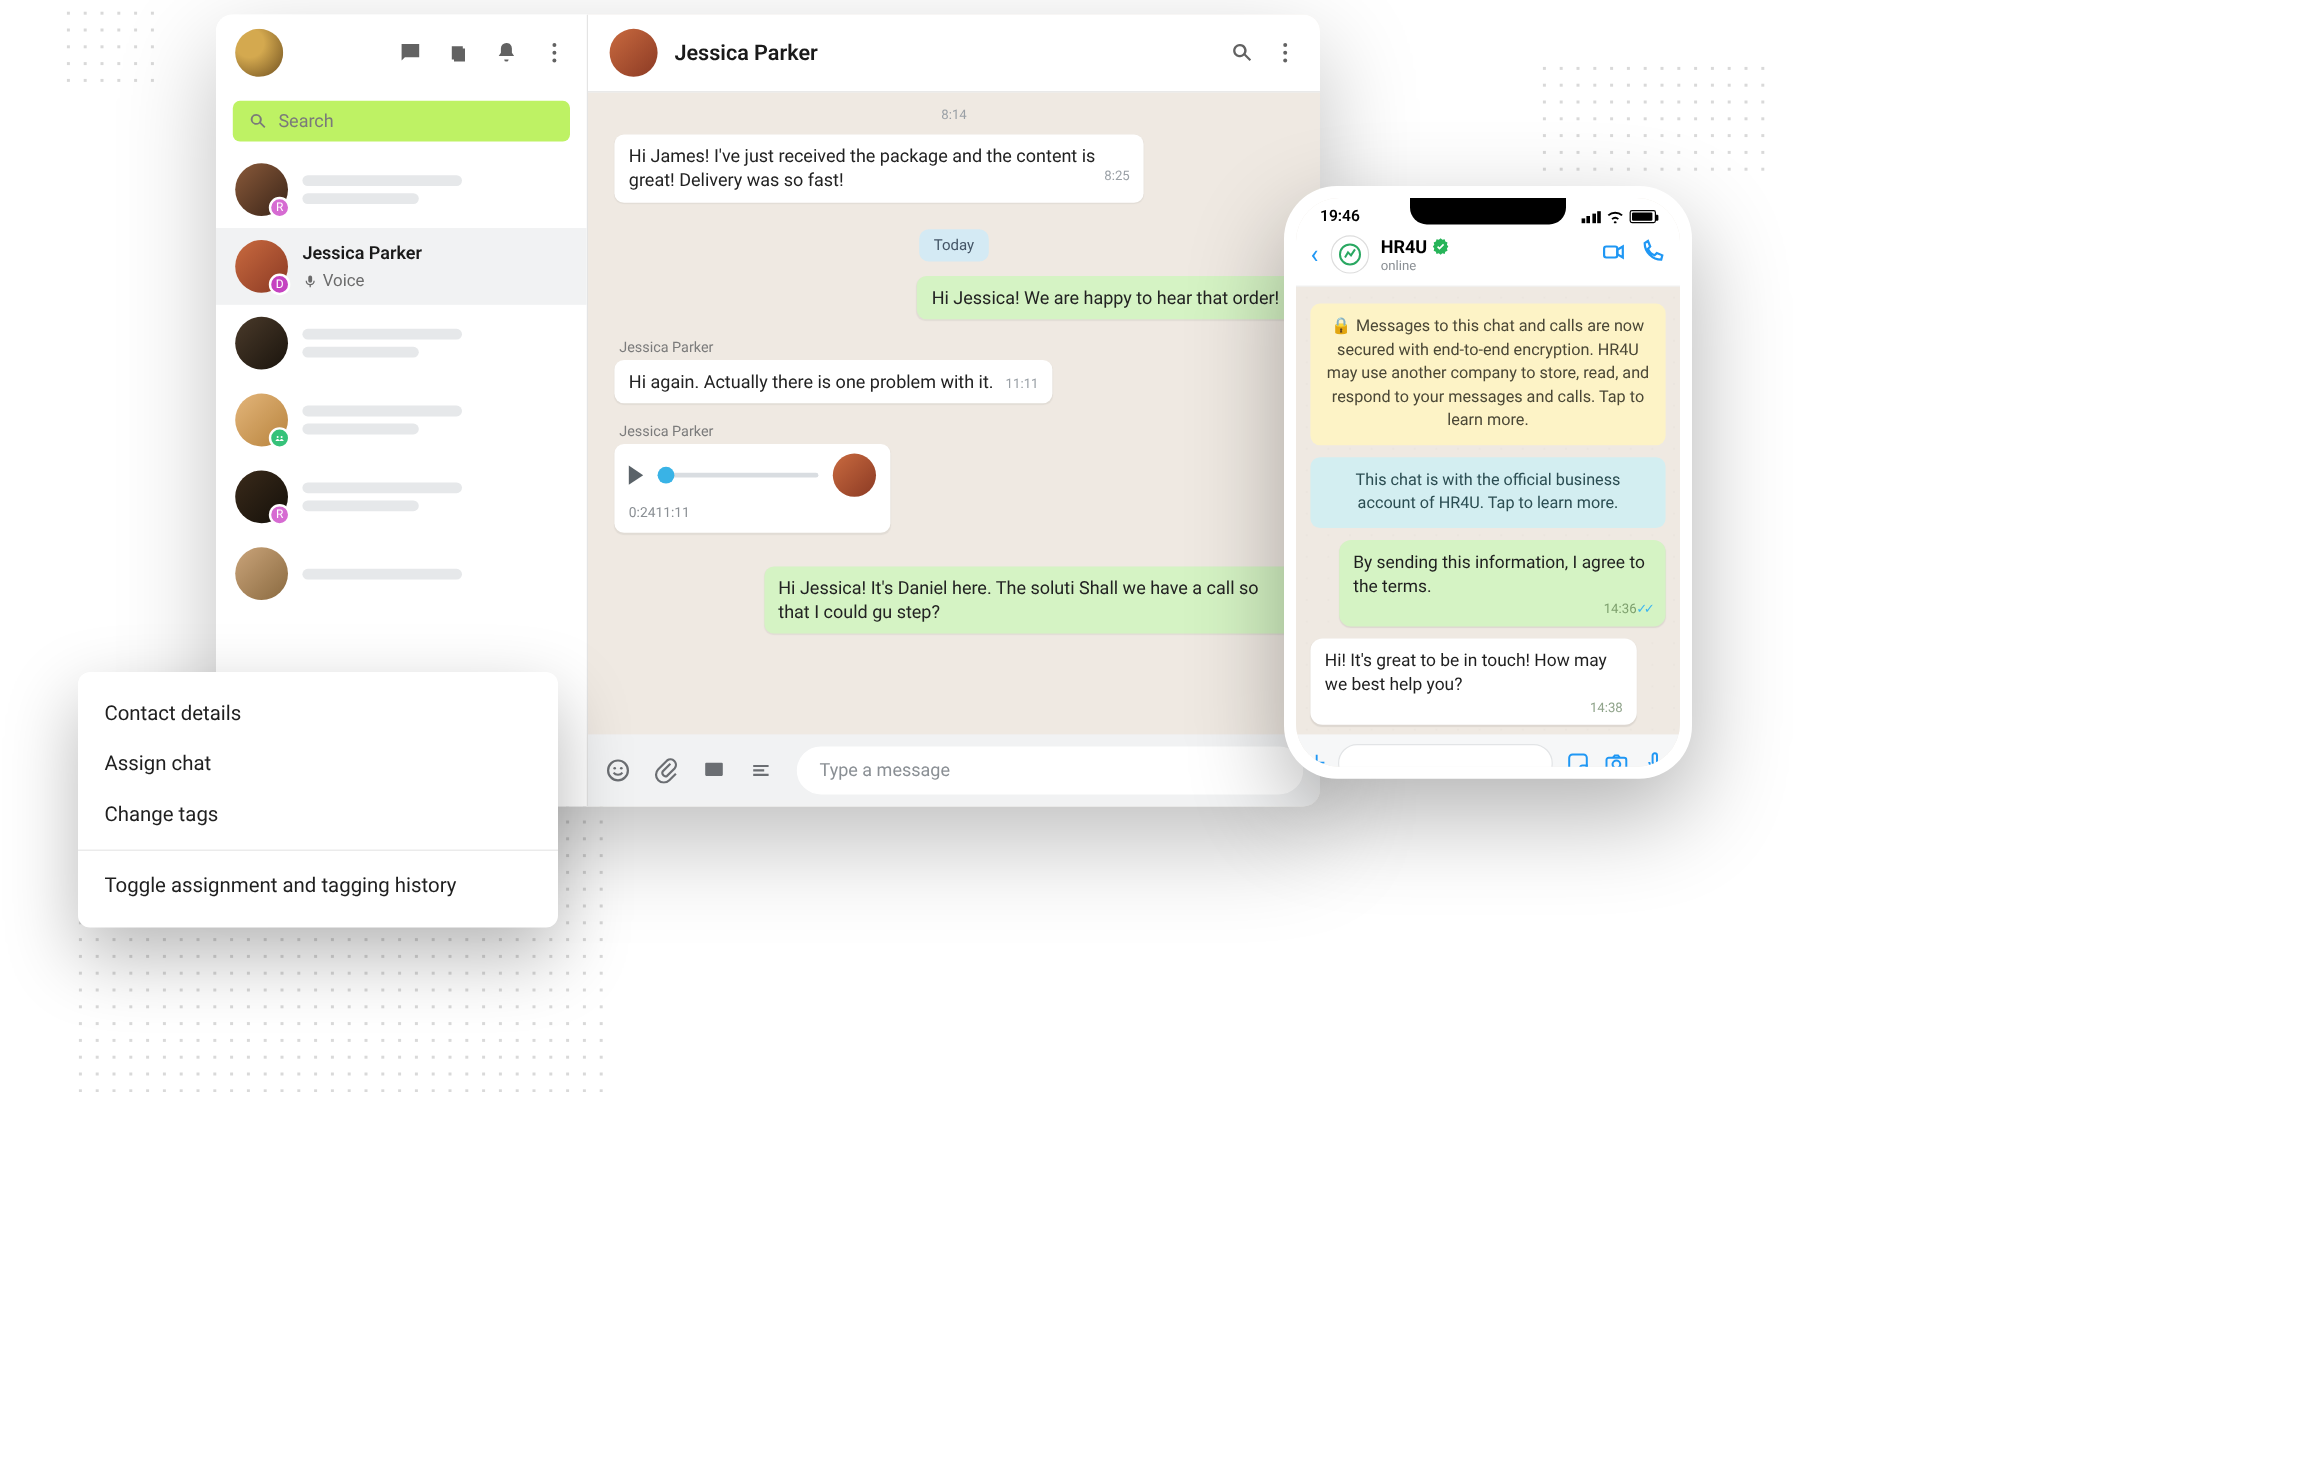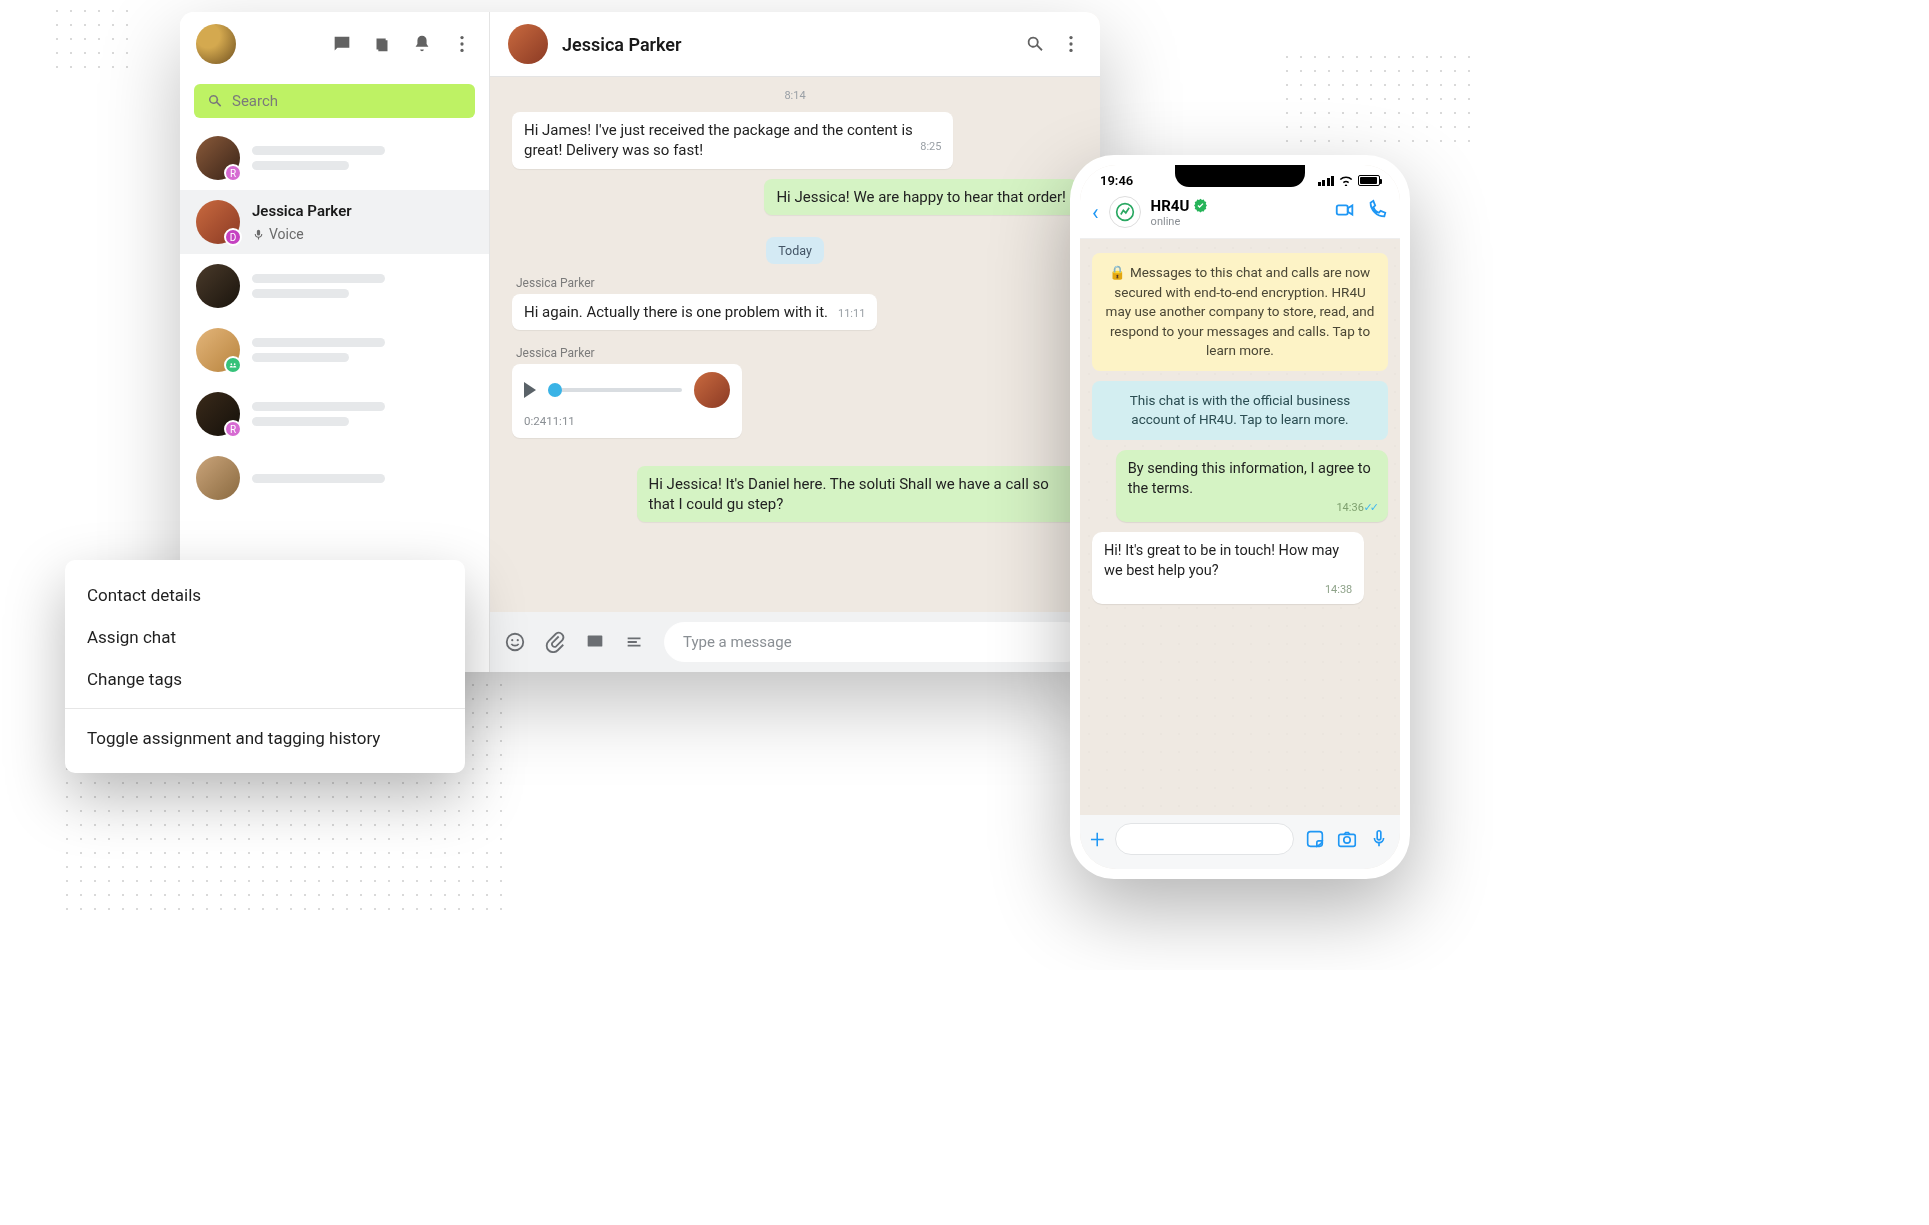--- a/index.html
+++ b/index.html
@@ -73,21 +73,21 @@
   
   .ctxmenu{
     position:absolute; left:65px; top:560px; width:400px; background:#fff;
     border-radius:10px; box-shadow:0 24px 60px rgba(0,0,0,.28); padding:14px 0;
   }
   .ctxmenu .mi{padding:11px 22px; font-size:17px; color:#1f1f1f; cursor:pointer;}
   .ctxmenu .sep{height:1px;background:#e6e6e6;margin:8px 0;}
 
   
   .phone{
-    position:absolute; right:130px; top:155px; width:340px; height:724px;
+    position:absolute; right:130px; top:155px; width:340px; height:494px;
     background:#fff; border-radius:44px; box-shadow:0 30px 80px rgba(0,0,0,.3);
     padding:10px; 
   }
   .phone-inner{width:100%;height:100%; border-radius:36px; overflow:hidden; background:#efe9e2; display:flex;flex-direction:column;}
   .notch{position:absolute;top:10px;left:50%;transform:translateX(-50%);width:130px;height:22px;background:#000;border-radius:0 0 14px 14px;z-index:5}
   .ph-status{padding:8px 20px 2px; display:flex;justify-content:space-between;align-items:center;font-size:13px;font-weight:600;color:#000;background:#fff;}
   .ph-status .r{display:flex;gap:4px;align-items:center;}
   .ph-bar{background:#fff; padding:6px 12px 10px; display:flex; align-items:center;gap:10px;border-bottom:1px solid #eee;}
   .ph-bar .back{color:#1f97f4;font-size:22px;}
   .ph-bar .bava{width:32px;height:32px;border-radius:50%;background:#fff;border:1px solid #ddd;display:flex;align-items:center;justify-content:center;}
@@ -226,25 +226,25 @@
           <circle cx="12" cy="5" r="1.8"></circle>
           <circle cx="12" cy="12" r="1.8"></circle>
           <circle cx="12" cy="19" r="1.8"></circle>
         </svg>
     </div>
     <div class="cp-body">
       <div class="tinytime">8:14</div>
       <div class="row">
           <div class="bub"><span>Hi James! I've just received the package and the content is great! Delivery was so fast!</span><span class="ts" style="float:right">8:25</span></div>
         </div>
+      <div class="row c" style="margin:12px 0;">
+          <div class="pill">Today</div>
+        </div>
       <div class="row r">
           <div class="bub g"><span>Hi Jessica! We are happy to hear that order!</span></div>
-        </div>
-      <div class="row c" style="margin:12px 0;">
-          <div class="pill">Today</div>
         </div>
       <div class="sender">Jessica Parker</div>
       <div class="row">
           <div class="bub"><span>Hi again. Actually there is one problem with it.</span><span class="ts">11:11</span></div>
         </div>
       <div class="sender">Jessica Parker</div>
       <div class="row">
           <div class="bub" style="width:230px">
         <div class="voice">
           <div class="play"></div>

